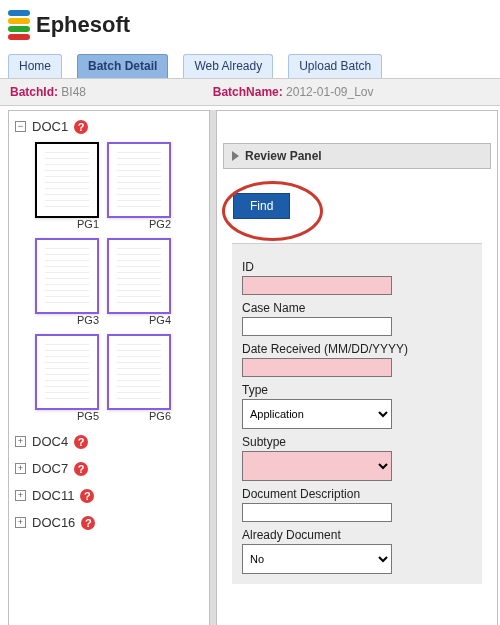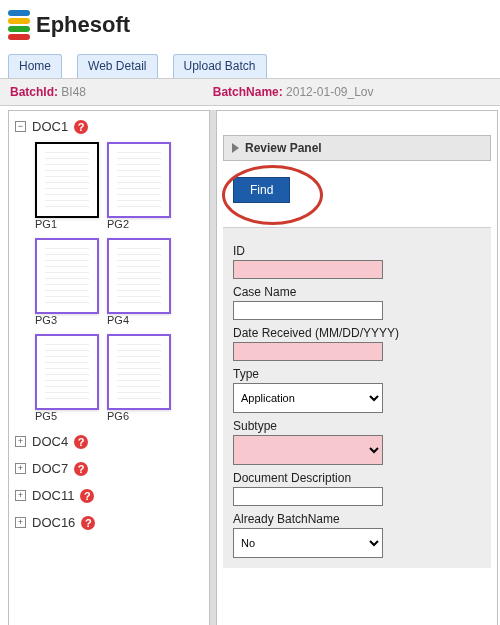--- a/index.html
+++ b/index.html
@@ -17,30 +17,30 @@
 .batchbar .val{color:#8a8a8a;font-weight:normal}
 .content{position:absolute;top:110px;left:8px;right:2px;bottom:0;display:flex}
 .leftpane{width:200px;border:1px solid #bfbfbf;border-bottom:none;overflow:auto;padding:0;background:#fff}
 .splitter{width:6px;background:#ddd}
 .rightpane{flex:1;border:1px solid #bfbfbf;border-bottom:none;overflow:auto;background:#fff;position:relative}
 .docnode{padding:8px 4px 4px 6px}
 .docheader{display:flex;align-items:center;gap:6px;font-size:13px;color:#333;cursor:pointer}
 .toggler{width:9px;height:9px;border:1px solid #888;font-size:9px;line-height:9px;text-align:center;color:#555;background:#fff}
 .helpicon{width:14px;height:14px;border-radius:50%;background:#e23a3a;color:#fff;font-size:11px;line-height:14px;text-align:center;font-weight:bold}
 .thumbs{display:flex;flex-wrap:wrap;gap:8px;padding:8px 0 0 20px}
-.thumbcell{display:flex;flex-direction:column;align-items:flex-start;font-size:11px}
+.thumbcell{display:flex;flex-direction:column;align-items:flex-end;font-size:11px}
 .thumb{width:60px;height:72px;border:2px solid #8a5ce0;background:#fff;position:relative;cursor:pointer;box-shadow:0 1px 3px rgba(0,0,0,.15)}
 .thumb.sel{border:2px solid #000}
 .thumb .pglines{position:absolute;top:8px;left:8px;right:8px;bottom:8px;background:repeating-linear-gradient(#eee,#eee 1px,#fff 1px,#fff 6px)}
-.accordion{background:#e7e7e7;border:1px solid #bbb;padding:5px 8px;font-size:12px;font-weight:bold;color:#333;display:flex;align-items:center;gap:6px;margin:0 6px}
+.accordion{background:#e7e7e7;border:1px solid #bbb;padding:5px 8px;font-size:12px;font-weight:bold;color:#333;display:flex;align-items:center;gap:6px;margin:8px 6px}
 .acc-tri{width:0;height:0;border-top:5px solid transparent;border-bottom:5px solid transparent;border-left:7px solid #7a7a7a}
 .findblock{padding:16px 6px 24px 16px;position:relative}
 .findbtn{background:#1d5ca9;color:#fff;border:1px solid #16457f;padding:5px 16px;font-weight:normal;font-size:12px;cursor:pointer}
 .findcircle{position:absolute;left:5px;top:4px;width:95px;height:54px;border:3px solid #cc3a2e;border-radius:50%;pointer-events:none}
-.formarea{background:#ededed;margin:0 6px;padding:10px 10px;border-top:1px solid #cfcfcf}
+.formarea{background:#ededed;margin:0 15px;padding:10px 10px;border-top:1px solid #cfcfcf}
 .formarea label{display:block;font-size:12px;color:#222;margin-top:6px;margin-bottom:2px}
 .formarea input[type=text],.formarea select{width:150px;height:19px;border:1px solid #777;font-size:11px;padding:1px 3px;box-sizing:border-box}
 .pink{background:#f7c9cf}
 .selectwrap{display:inline-block;border:1px solid #777;background:#fff;padding:0}
 .selectwrap.pink{background:#f7c9cf}
 .selectwrap select{border:none;background:transparent;width:148px;height:28px;font-size:11px}
 .spacer{height:24px}
 </style>
 </head>
 <body>
@@ -51,21 +51,22 @@
     <span class="lb1"></span>
         <span class="lb2"></span>
         <span class="lb3"></span>
         <span class="lb4"></span>
   </div>
   <span class="logo-text">Ephesoft</span>
 </div>
 
 <div class="tabs">
   <div class="tab">Home</div>
-  <div class="tab">Web Detail</div>
+  <div class="tab active">Batch Detail</div>
+  <div class="tab">Web Already</div>
   <div class="tab">Upload Batch</div>
 </div>
 
 <div class="batchbar">
   <b>BatchId: </b>
   <span class="val">BI48</span>
   &nbsp;&nbsp;&nbsp;&nbsp;&nbsp;&nbsp;&nbsp;&nbsp;&nbsp;&nbsp;&nbsp;&nbsp;&nbsp;&nbsp;&nbsp;&nbsp;&nbsp;&nbsp;&nbsp;&nbsp;&nbsp;&nbsp;&nbsp;&nbsp;&nbsp;&nbsp;&nbsp;&nbsp;&nbsp;&nbsp;&nbsp;&nbsp;&nbsp;&nbsp;&nbsp;&nbsp;
   <b>BatchName: </b>
   <span class="val">2012-01-09_Lov</span>
 </div>
@@ -176,19 +177,19 @@
 
       <label>Type</label>
       <span class="selectwrap"><select><option>Application</option></select></span>
 
       <label>Subtype</label>
       <span class="selectwrap pink"><select><option></option></select></span>
 
       <label>Document Description</label>
       <input type="text" value="" style="">
 
-      <label>Already BatchName</label>
+      <label>Already Document</label>
       <span class="selectwrap"><select><option>No</option></select></span>
     </div>
   </div>
 </div>
 
 </div>
 
 </body></html>

